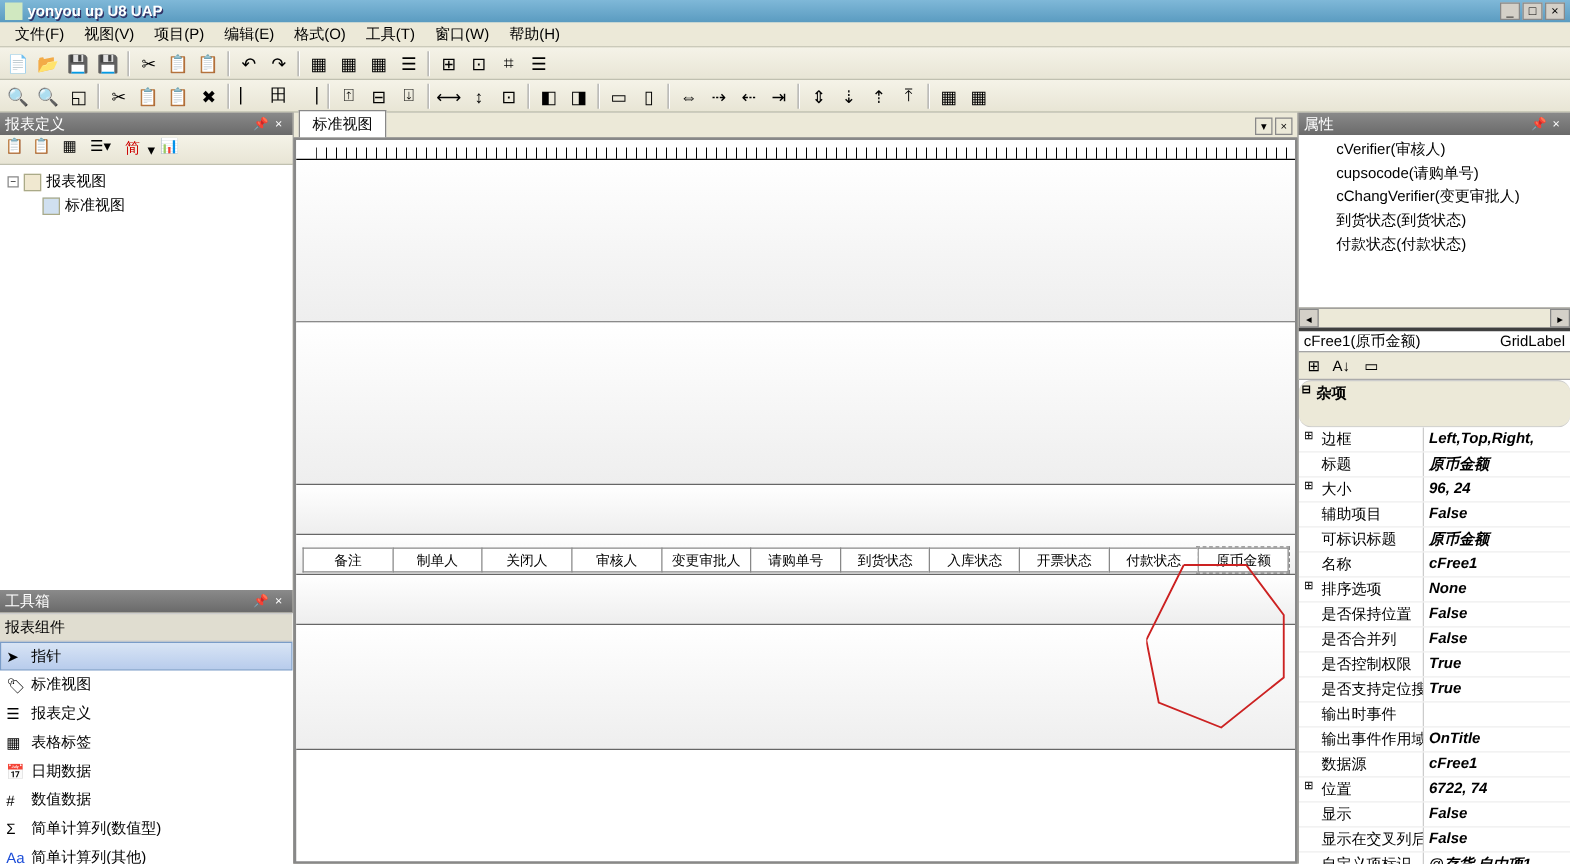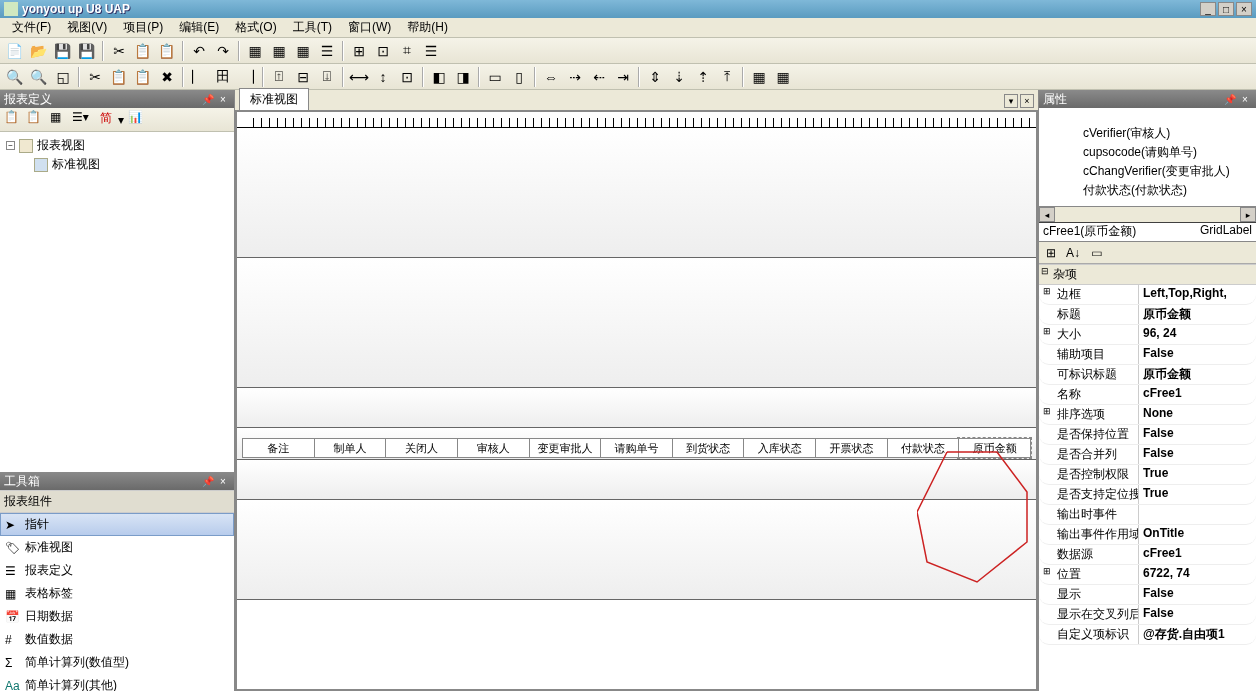--- a/index.html
+++ b/index.html
@@ -55,32 +55,32 @@
   background-image: repeating-linear-gradient(to right, #000 0 1px, transparent 1px 8px); }
 .band { height: 130px; background: linear-gradient(to bottom, #fff, #eee); border-bottom: 1px solid #666; position: relative; text-align: center; }
 .band.short { height: 40px; }
 .colhdrs { position: absolute; bottom: 1px; left: 5px; right: 5px; height: 20px; display: flex; }
 .colhdrs .cell { border: 1px solid #888; border-right: none; background: #fff; flex: 1; display: flex; align-items: center; justify-content: center; font-size: 11px; min-width: 0; }
 .colhdrs .cell:last-child { border-right: 1px solid #888; }
 .colhdrs .cell.sel { background: #fff; outline: 1px dashed #888; }
 
 
 .rightcol { width: 218px; display: flex; flex-direction: column; border-left: 1px solid #888; background: #ece9d8; }
-.proplist { background: #fff; height: 98px; overflow: auto; font-size: 11px; padding: 16px; }
+.proplist { background: #fff; height: 138px; overflow: auto; font-size: 11px; padding: 2px; }
 .proplist .pitem { padding: 1px 2px 1px 28px; white-space: nowrap; }
-.propsel { display: flex; align-items: flex-start; height: 20px; border-top: 1px solid #404040; border-bottom: 1px solid #888; background: #fff; }
+.propsel { display: flex; align-items: center; height: 20px; border-top: 3px solid #404040; border-bottom: 1px solid #888; background: #fff; }
 .proptb { height: 22px; background: #ece9d8; display: flex; align-items: center; gap: 2px; padding: 0 2px; border-bottom: 1px solid #aaa; }
 .proptb .tbbtn { width: 20px; height: 18px; border: 1px solid transparent; display: inline-flex; align-items: center; justify-content: center; }
 .propgrid { flex: 1; overflow: auto; background: #fff; font-size: 11px; }
-.propcat { background: #ece9d8; font-weight: normal; padding: 1px 4px 1px 14px; position: relative; border-top: 1px solid #ccc; border-bottom: 1px solid #ccc; }
+.propcat { background: #ece9d8; font-weight: bold; padding: 1px 4px 18px 14px; position: relative; border-top: 1px solid #ccc; border-bottom: 1px solid #ccc; border-radius: 10px; }
 .propcat::before { content: "⊟"; position: absolute; left: 2px; font-size: 9px; }
-.proprow { display: flex; border-bottom: 1px solid #eee; border-radius: 10px; }
+.proprow { display: flex; border-bottom: 1px solid #eee; }
 .proprow .pname { width: 100px; padding: 1px 2px 1px 18px; border-right: 1px solid #ccc; white-space: nowrap; overflow: hidden; position: relative; }
 .proprow .pname.expandable::before { content: "⊞"; position: absolute; left: 4px; font-size: 9px; }
-.proprow .pval { flex: 1; padding: 1px 4px; white-space: nowrap; overflow: hidden; }
+.proprow .pval { flex: 1; padding: 1px 4px; white-space: nowrap; overflow: hidden; font-style: italic; }
 .proprow .pval.bold { font-weight: bold; }
 .scrollbar-h { height: 16px; background: #ece9d8; border-top: 1px solid #888; display: flex; }
 .scrollbar-h .arrow { width: 16px; background: #d4d0c8; border: 1px solid #888; display: flex; align-items: center; justify-content: center; font-size: 9px; }
 .scrollbar-h .track { flex: 1; }
 </style>
 </head>
 <body>
 
 <div class="titlebar">
   <span class="icon"></span>
@@ -230,21 +230,21 @@
         </div>
       <div class="toolboxitem">
           <span class="ticon">#</span>
           <span>数值数据</span>
         </div>
       <div class="toolboxitem">
           <span class="ticon">Σ</span>
           <span>简单计算列(数值型)</span>
         </div>
       <div class="toolboxitem">
-          <span class="ticon" style="color:#0f766e">Aa</span>
+          <span class="ticon" style="color:#1d4ed8">Aa</span>
           <span>简单计算列(其他)</span>
         </div>
     </div>
   </div>
 
   <div class="centercol">
     <div class="tabbar">
       <div class="tab">
         <span>标准视图</span>
       </div>
@@ -287,20 +287,21 @@
   <div class="rightcol">
     <div class="panelhdr">
       <span class="ptitle">属性</span>
       <span class="pbtn">📌</span>
       <span class="pbtn">×</span>
     </div>
     <div class="proplist">
       <div class="pitem">cVerifier(审核人)</div>
       <div class="pitem">cupsocode(请购单号)</div>
       <div class="pitem">cChangVerifier(变更审批人)</div>
+      <div class="pitem">到货状态(到货状态)</div>
       <div class="pitem">付款状态(付款状态)</div>
 
     </div>
     <div class="scrollbar-h">
       <span class="arrow">◂</span>
       <span class="track"></span>
       <span class="arrow">▸</span>
     </div>
     <div class="propsel">
       <span style="padding:0 4px">cFree1(原币金额)</span>

